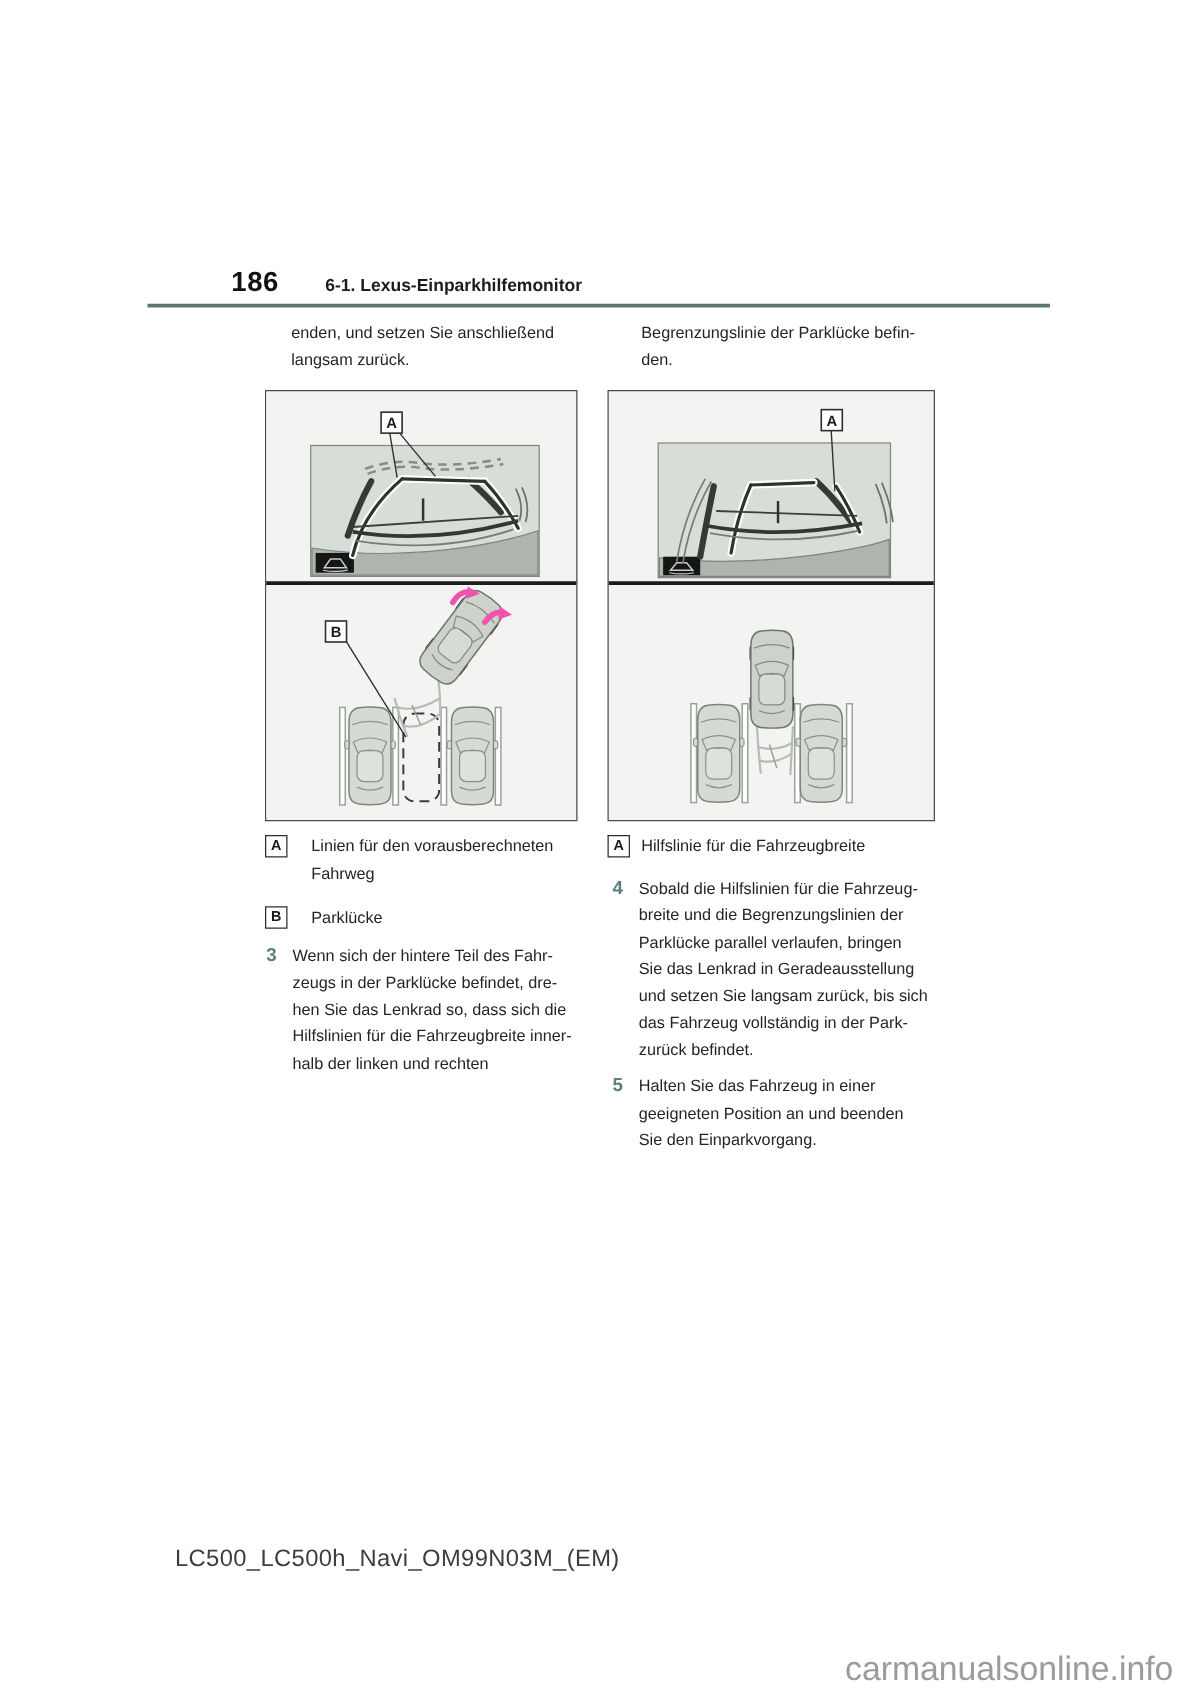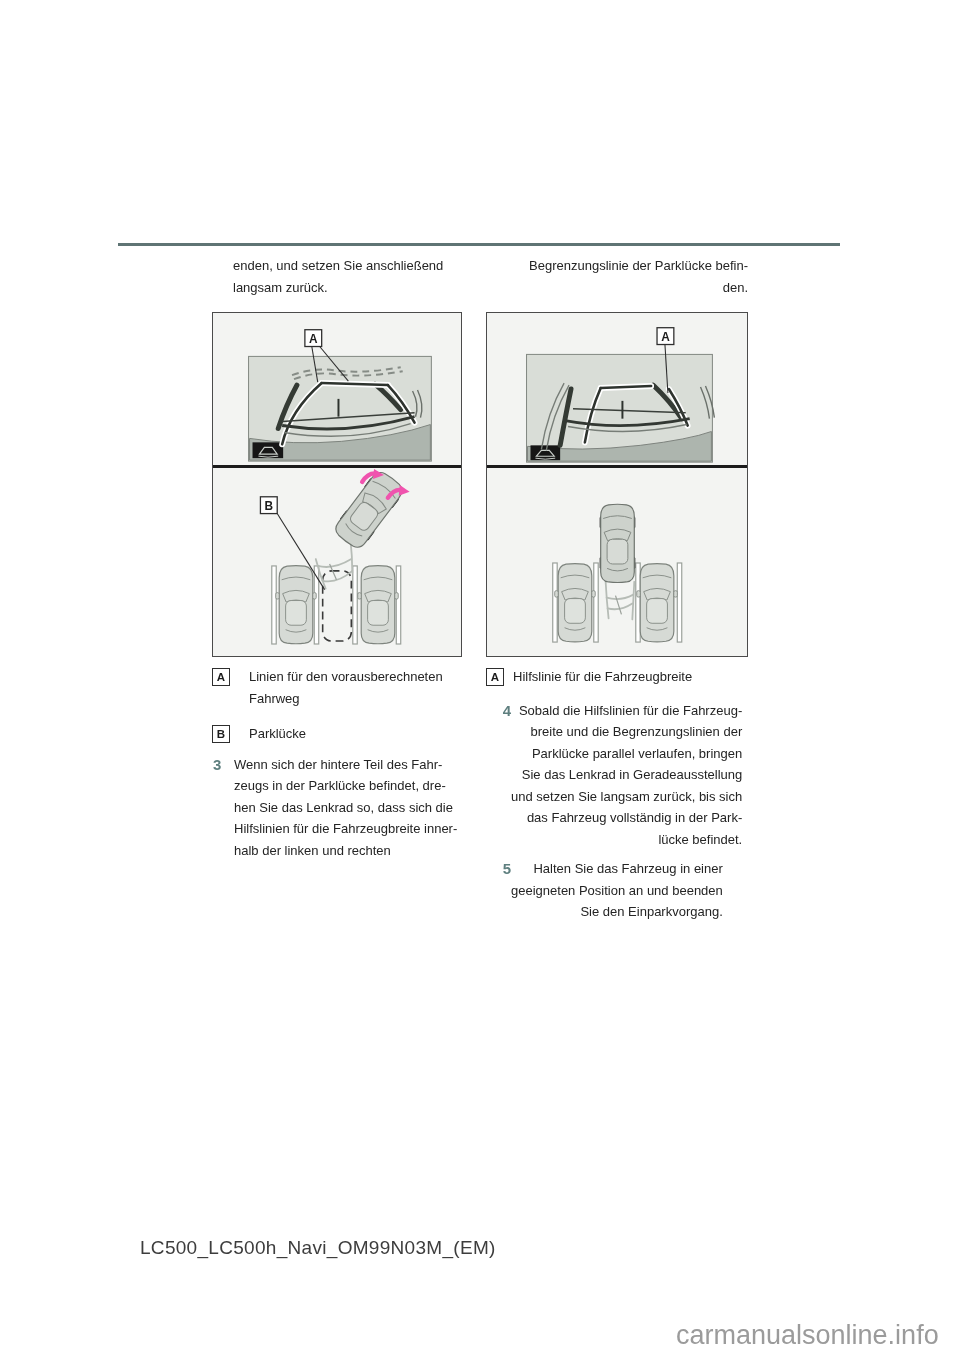--- a/index.html
+++ b/index.html
@@ -27,21 +27,21 @@
     margin-left:37px;
     font-size:14px;font-weight:bold;color:#1c1c1c;
   }
   .header-rule{
     position:absolute;left:118px;top:243px;
     width:722px;height:3px;background:#5f7474;
   }
   
   .col{position:absolute;top:255px;}
   #col-left{left:212px;width:202px;}
-  #col-right{left:486px;width:262px;text-align:right;}
+  #col-right{left:486px;width:262px;}
   .line{
     white-space:nowrap;
     font-size:13px;line-height:21.5px;color:#242424;
   }
   .intro{padding-left:21px;}
   #col-right .intro{padding-left:27px;}
   
   .figure-box{
     margin-top:14px;
     border:1.5px solid #4b4b4b;
@@ -121,20 +121,24 @@
       <path d="M-14.5,-25 Q0,-30.5 14.5,-25" fill="none" stroke="#848a84" stroke-width="1"></path>
       <path d="M-13.5,-11 Q0,-17.5 13.5,-11 L10,-2.5 Q0,-6.5 -10,-2.5 Z" fill="none" stroke="#848a84" stroke-width="1"></path>
       <rect x="-10.5" y="-4" width="21" height="25" rx="5.5" fill="#d7dbd6" stroke="#848a84" stroke-width="1"></rect>
       <path d="M-10.5,25.5 Q0,30.5 10.5,25.5" fill="none" stroke="#848a84" stroke-width="1"></path>
     </g>
   </defs>
 </svg>
 
 <div id="page">
 
+  <div class="header-row">
+    <span class="page-number">186</span>
+    <span class="section-title">6-1. Lexus-Einparkhilfemonitor</span>
+  </div>
   <div class="header-rule"></div>
 
   <div class="col" id="col-left">
     <div class="intro">
       <div class="line">enden, und setzen Sie anschließend</div>
       <div class="line">langsam zurück.</div>
     </div>
 
     <div class="figure-box" id="figure-left">
 
@@ -332,21 +336,21 @@
 
     <div class="step step-4">
       <span class="step-num">4</span>
       <span>
         <div class="line">Sobald die Hilfslinien für die Fahrzeug-</div>
         <div class="line">breite und die Begrenzungslinien der</div>
         <div class="line">Parklücke parallel verlaufen, bringen</div>
         <div class="line">Sie das Lenkrad in Geradeausstellung</div>
         <div class="line">und setzen Sie langsam zurück, bis sich</div>
         <div class="line">das Fahrzeug vollständig in der Park-</div>
-        <div class="line">lücke befindet.</div>
+        <div class="line">zurück befindet.</div>
       </span>
     </div>
 
     <div class="step step-5">
       <span class="step-num">5</span>
       <span>
         <div class="line">Halten Sie das Fahrzeug in einer</div>
         <div class="line">geeigneten Position an und beenden</div>
         <div class="line">Sie den Einparkvorgang.</div>
       </span>

